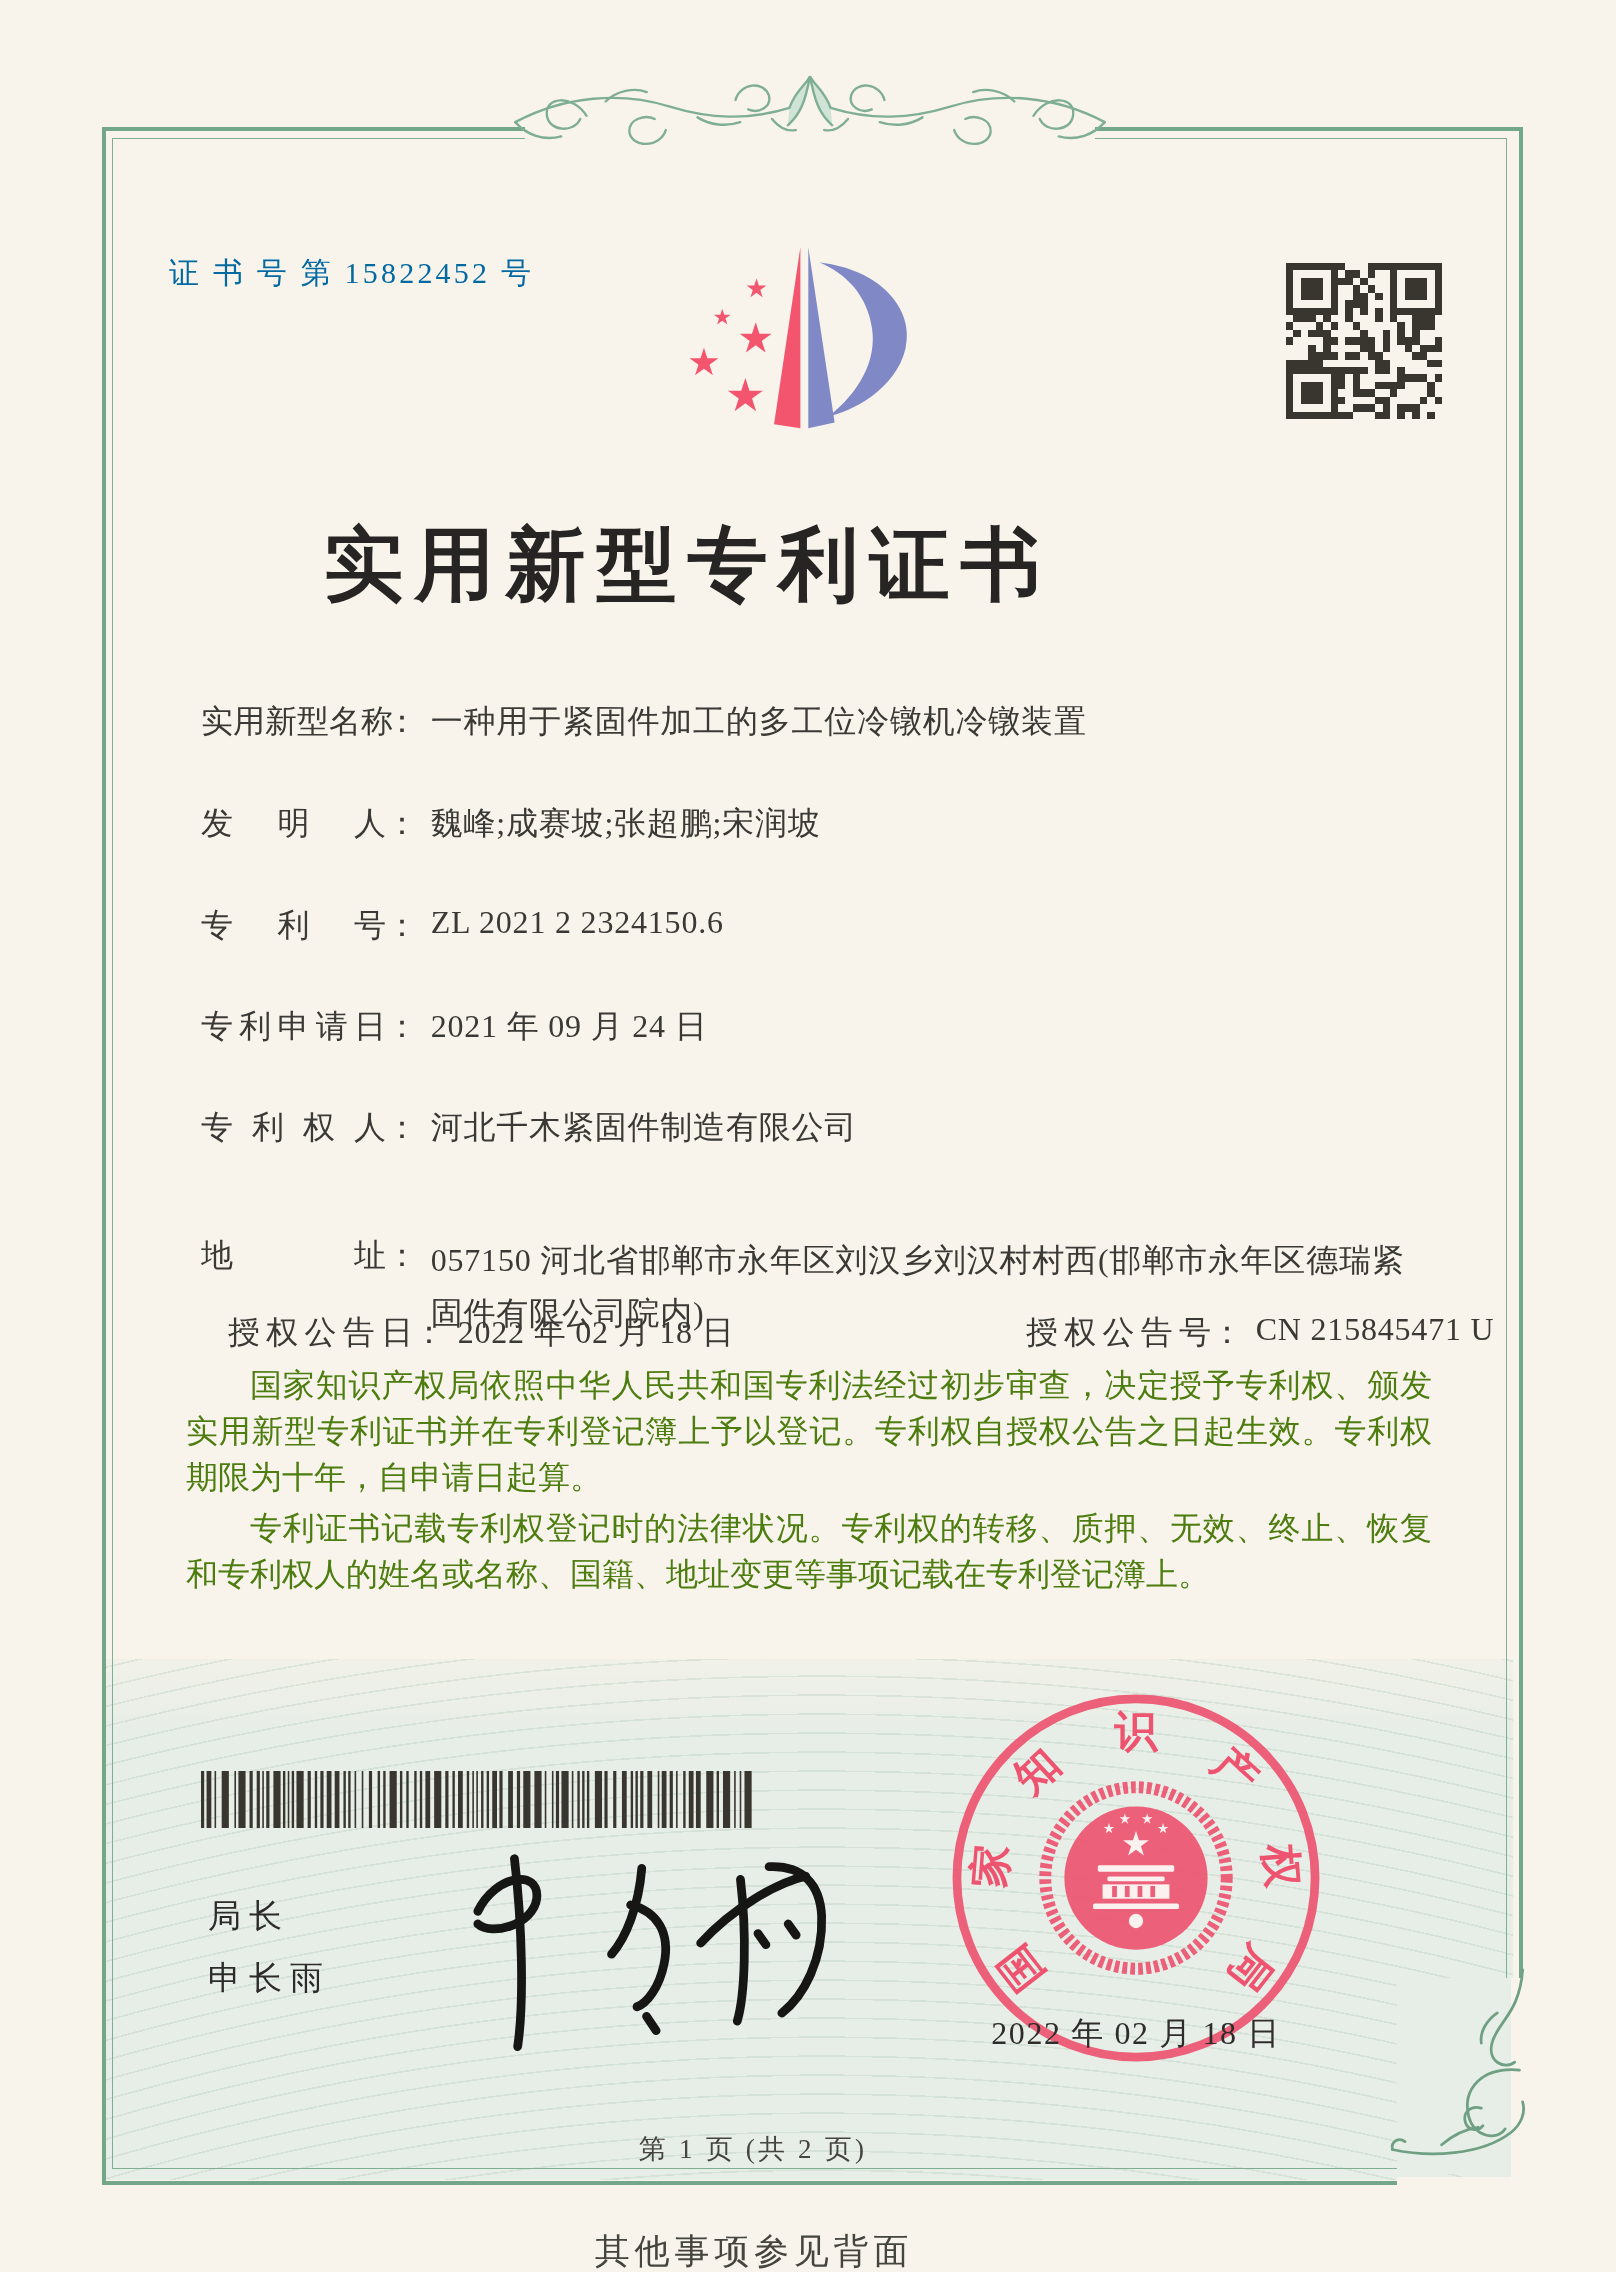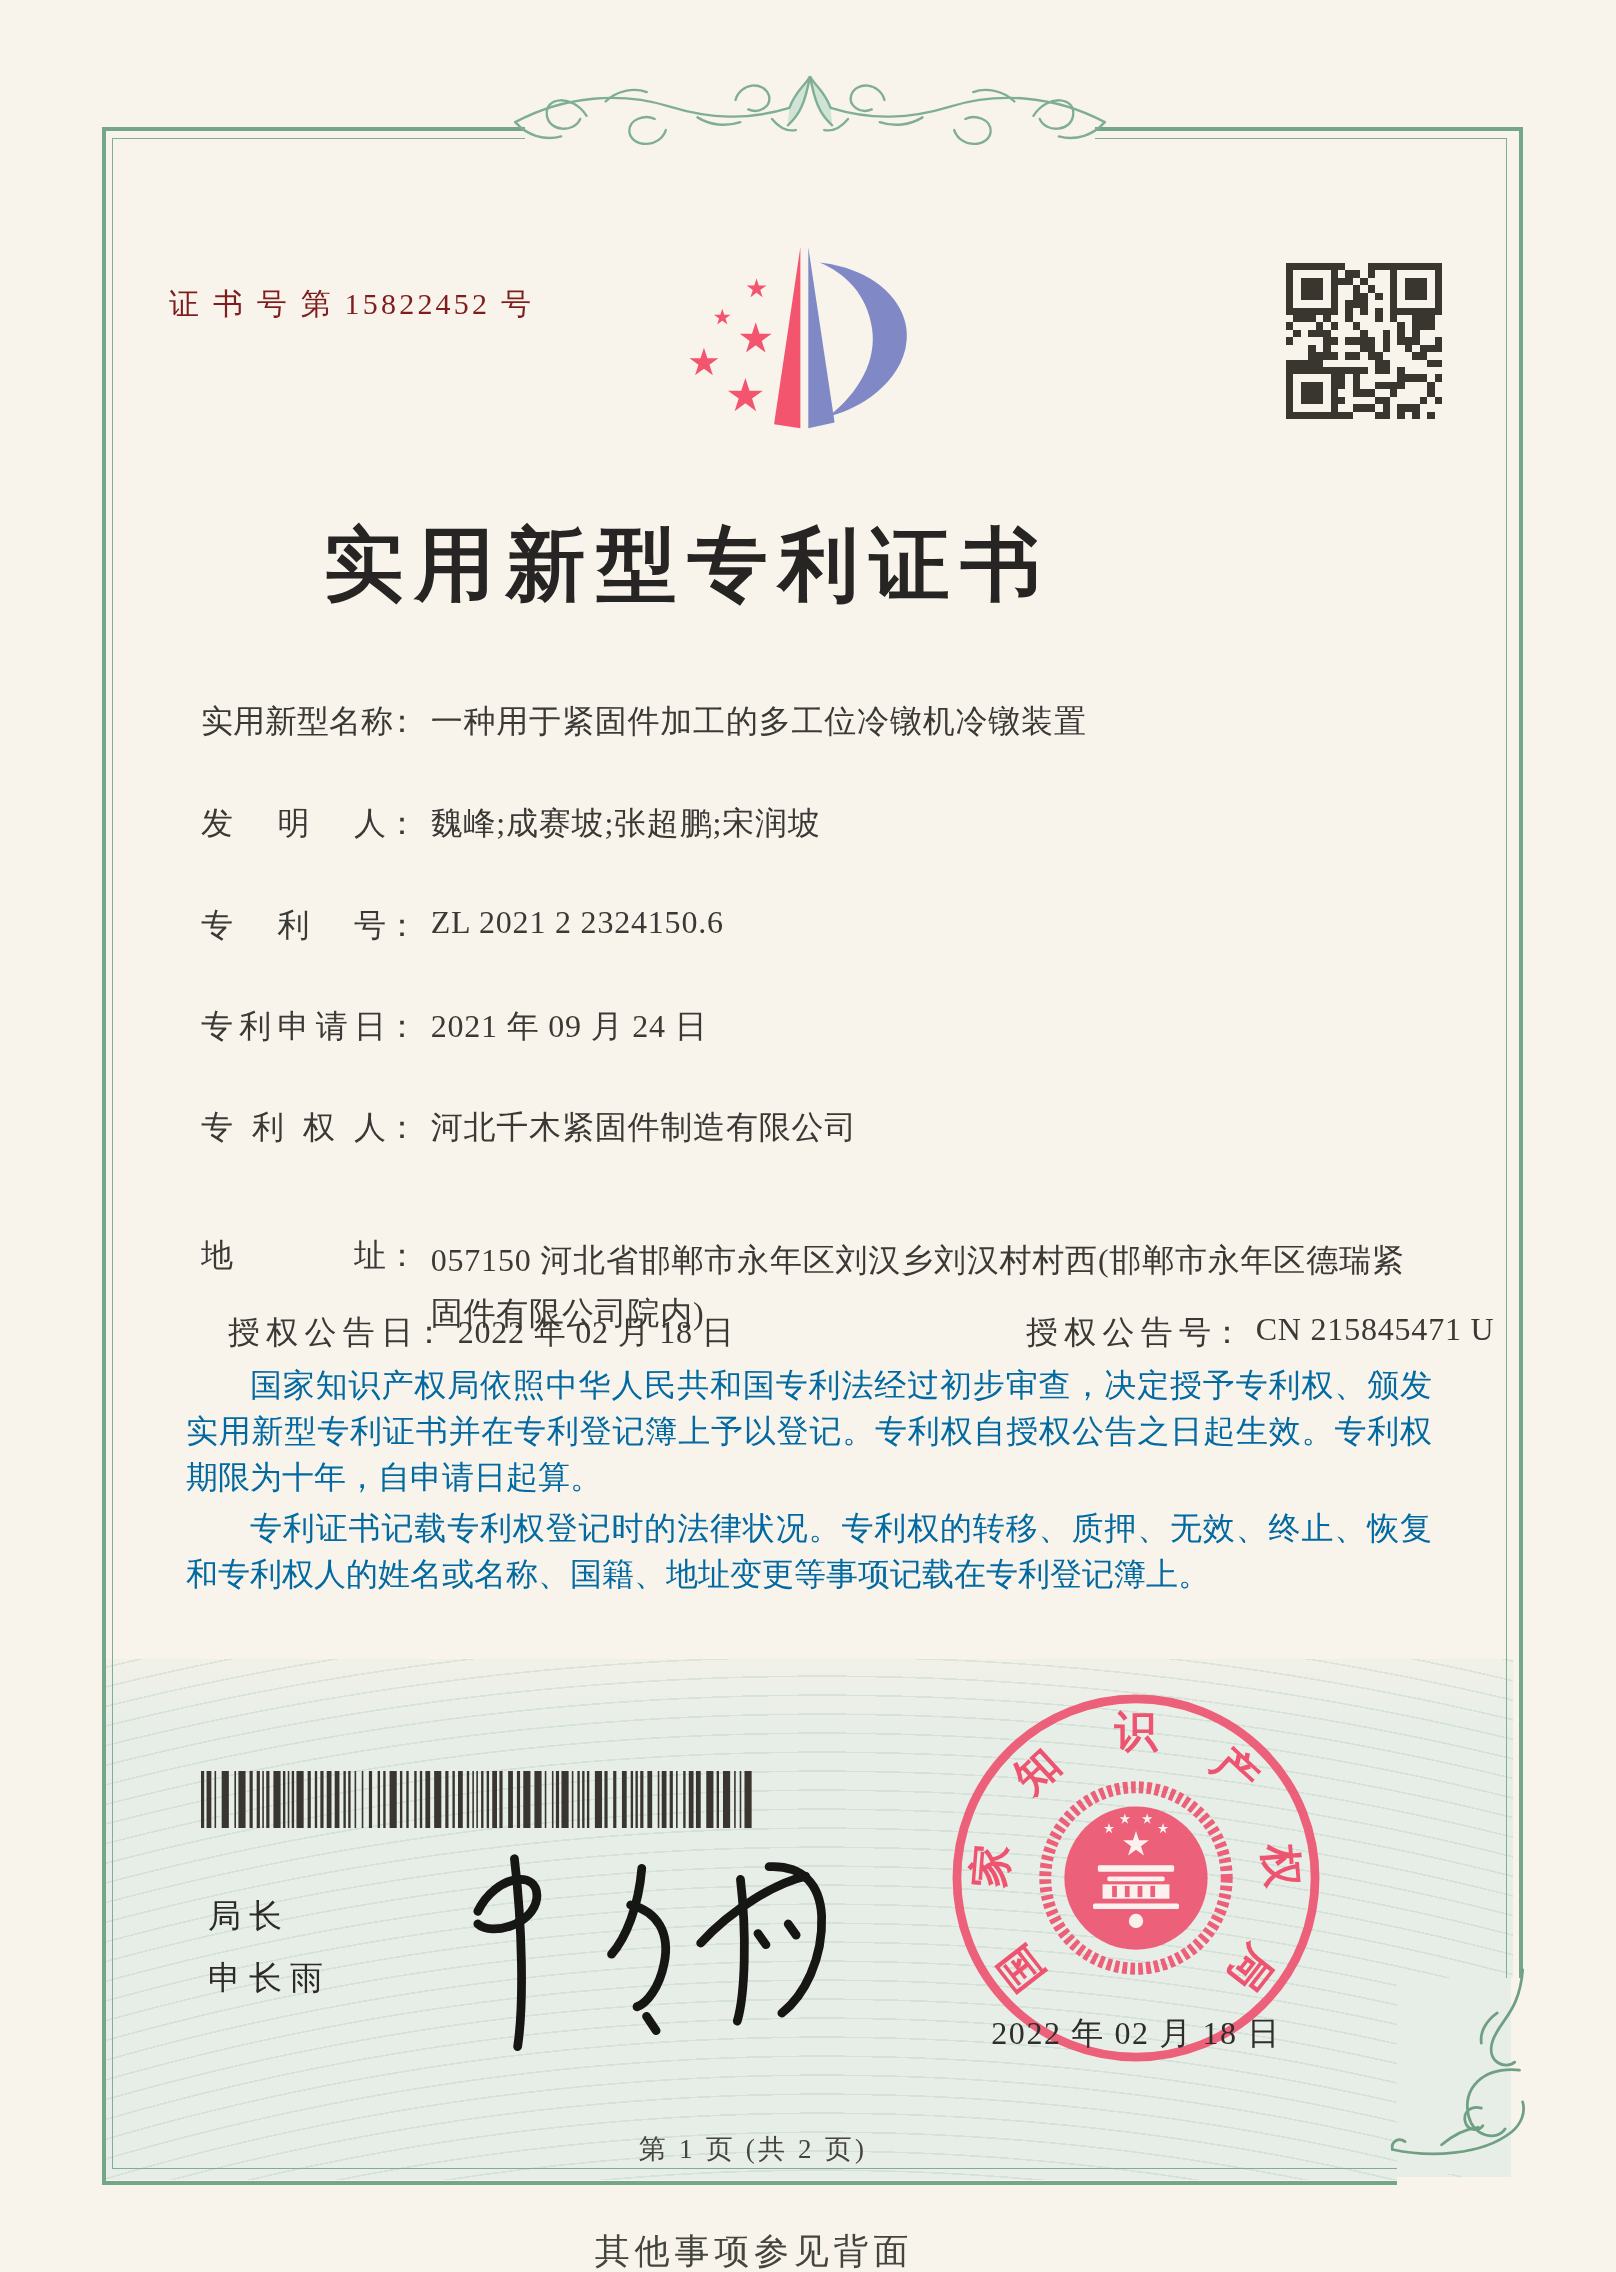--- a/index.html
+++ b/index.html
@@ -16,40 +16,40 @@
   .border-outer{position:absolute;left:102px;top:127px;width:1413px;height:2050px;
     border:4px solid #74a68a;}
   .border-inner{position:absolute;left:112px;top:138px;width:1393px;height:2029px;
     border:1.6px solid #7fae93;}
   
   .patch-top{position:absolute;left:525px;top:119px;width:570px;height:20.7px;background:#f8f4ec;}
   .patch-corner-g{position:absolute;left:1397px;top:1978px;width:116px;height:196px;background:#e7eee7;}
   .patch-corner-i{position:absolute;left:1511px;top:1978px;width:19px;height:208px;background:#f8f4ec;}
   .patch-corner-b{position:absolute;left:1397px;top:2177px;width:134px;height:14.3px;background:#f8f4ec;}
 
-  .cert-no{position:absolute;left:169px;top:253px;font-size:30px;letter-spacing:3.2px;color:#7f1d1d;margin-top:31px;}
+  .cert-no{position:absolute;left:169px;top:253px;font-size:30px;letter-spacing:3.2px;color:#0369a1;}
   .title{position:absolute;left:0;top:512px;width:1375px;text-align:center;font-size:80px;
          font-weight:bold;letter-spacing:11px;color:#262523;}
 
   .logo{position:absolute;left:684px;top:237px;width:255px;height:239px;}
   .qr{position:absolute;left:1286px;top:263px;width:156px;height:156px;}
   .frow{position:absolute;left:201px;font-size:32px;white-space:nowrap;}
   .frow .flabel{display:inline-block;width:185px;text-align:justify;text-align-last:justify;
                 vertical-align:top;}
   .frow .colon{display:inline-block;vertical-align:top;}
   .frow .fvalue{display:inline-block;margin-left:12.7px;vertical-align:top;letter-spacing:0.8px;}
   .frow.wrap{white-space:normal;margin-top:28px;}
   .frow.wrap .fvalue{width:1004px;line-height:53px;}
   .r1{top:700px;} .r2{top:802px;} .r3{top:904px;} .r4{top:1005px;} .r5{top:1106px;} .r6{top:1206px;}
   .rgrant{top:1311px;margin-left:27px;}
   .grant2{position:absolute;left:798px;top:0;white-space:nowrap;}
   .grant2 .flabel{width:185px;}
 
   .paras{position:absolute;left:186px;top:1362px;width:1246px;font-size:32px;line-height:46px;
-         text-align:justify;color:#0369a1;}
+         text-align:justify;color:#4d7c0f;}
   .paras p{margin:0 0 4.8px 0;text-indent:2em;}
 
   .barcode{position:absolute;left:201px;top:1771px;width:557px;height:57px;}
 
   .signer{position:absolute;left:208px;font-size:33px;letter-spacing:8px;
           font-family:"Liberation Sans","DejaVu Sans",sans-serif;color:#2c2b29;}
   .signer.t1{top:1894px;} .signer.t2{top:1956px;}
   .signature{position:absolute;left:446px;top:1822px;width:382px;height:239px;}
 
   .seal{position:absolute;left:945px;top:1687px;width:382px;height:382px;}

